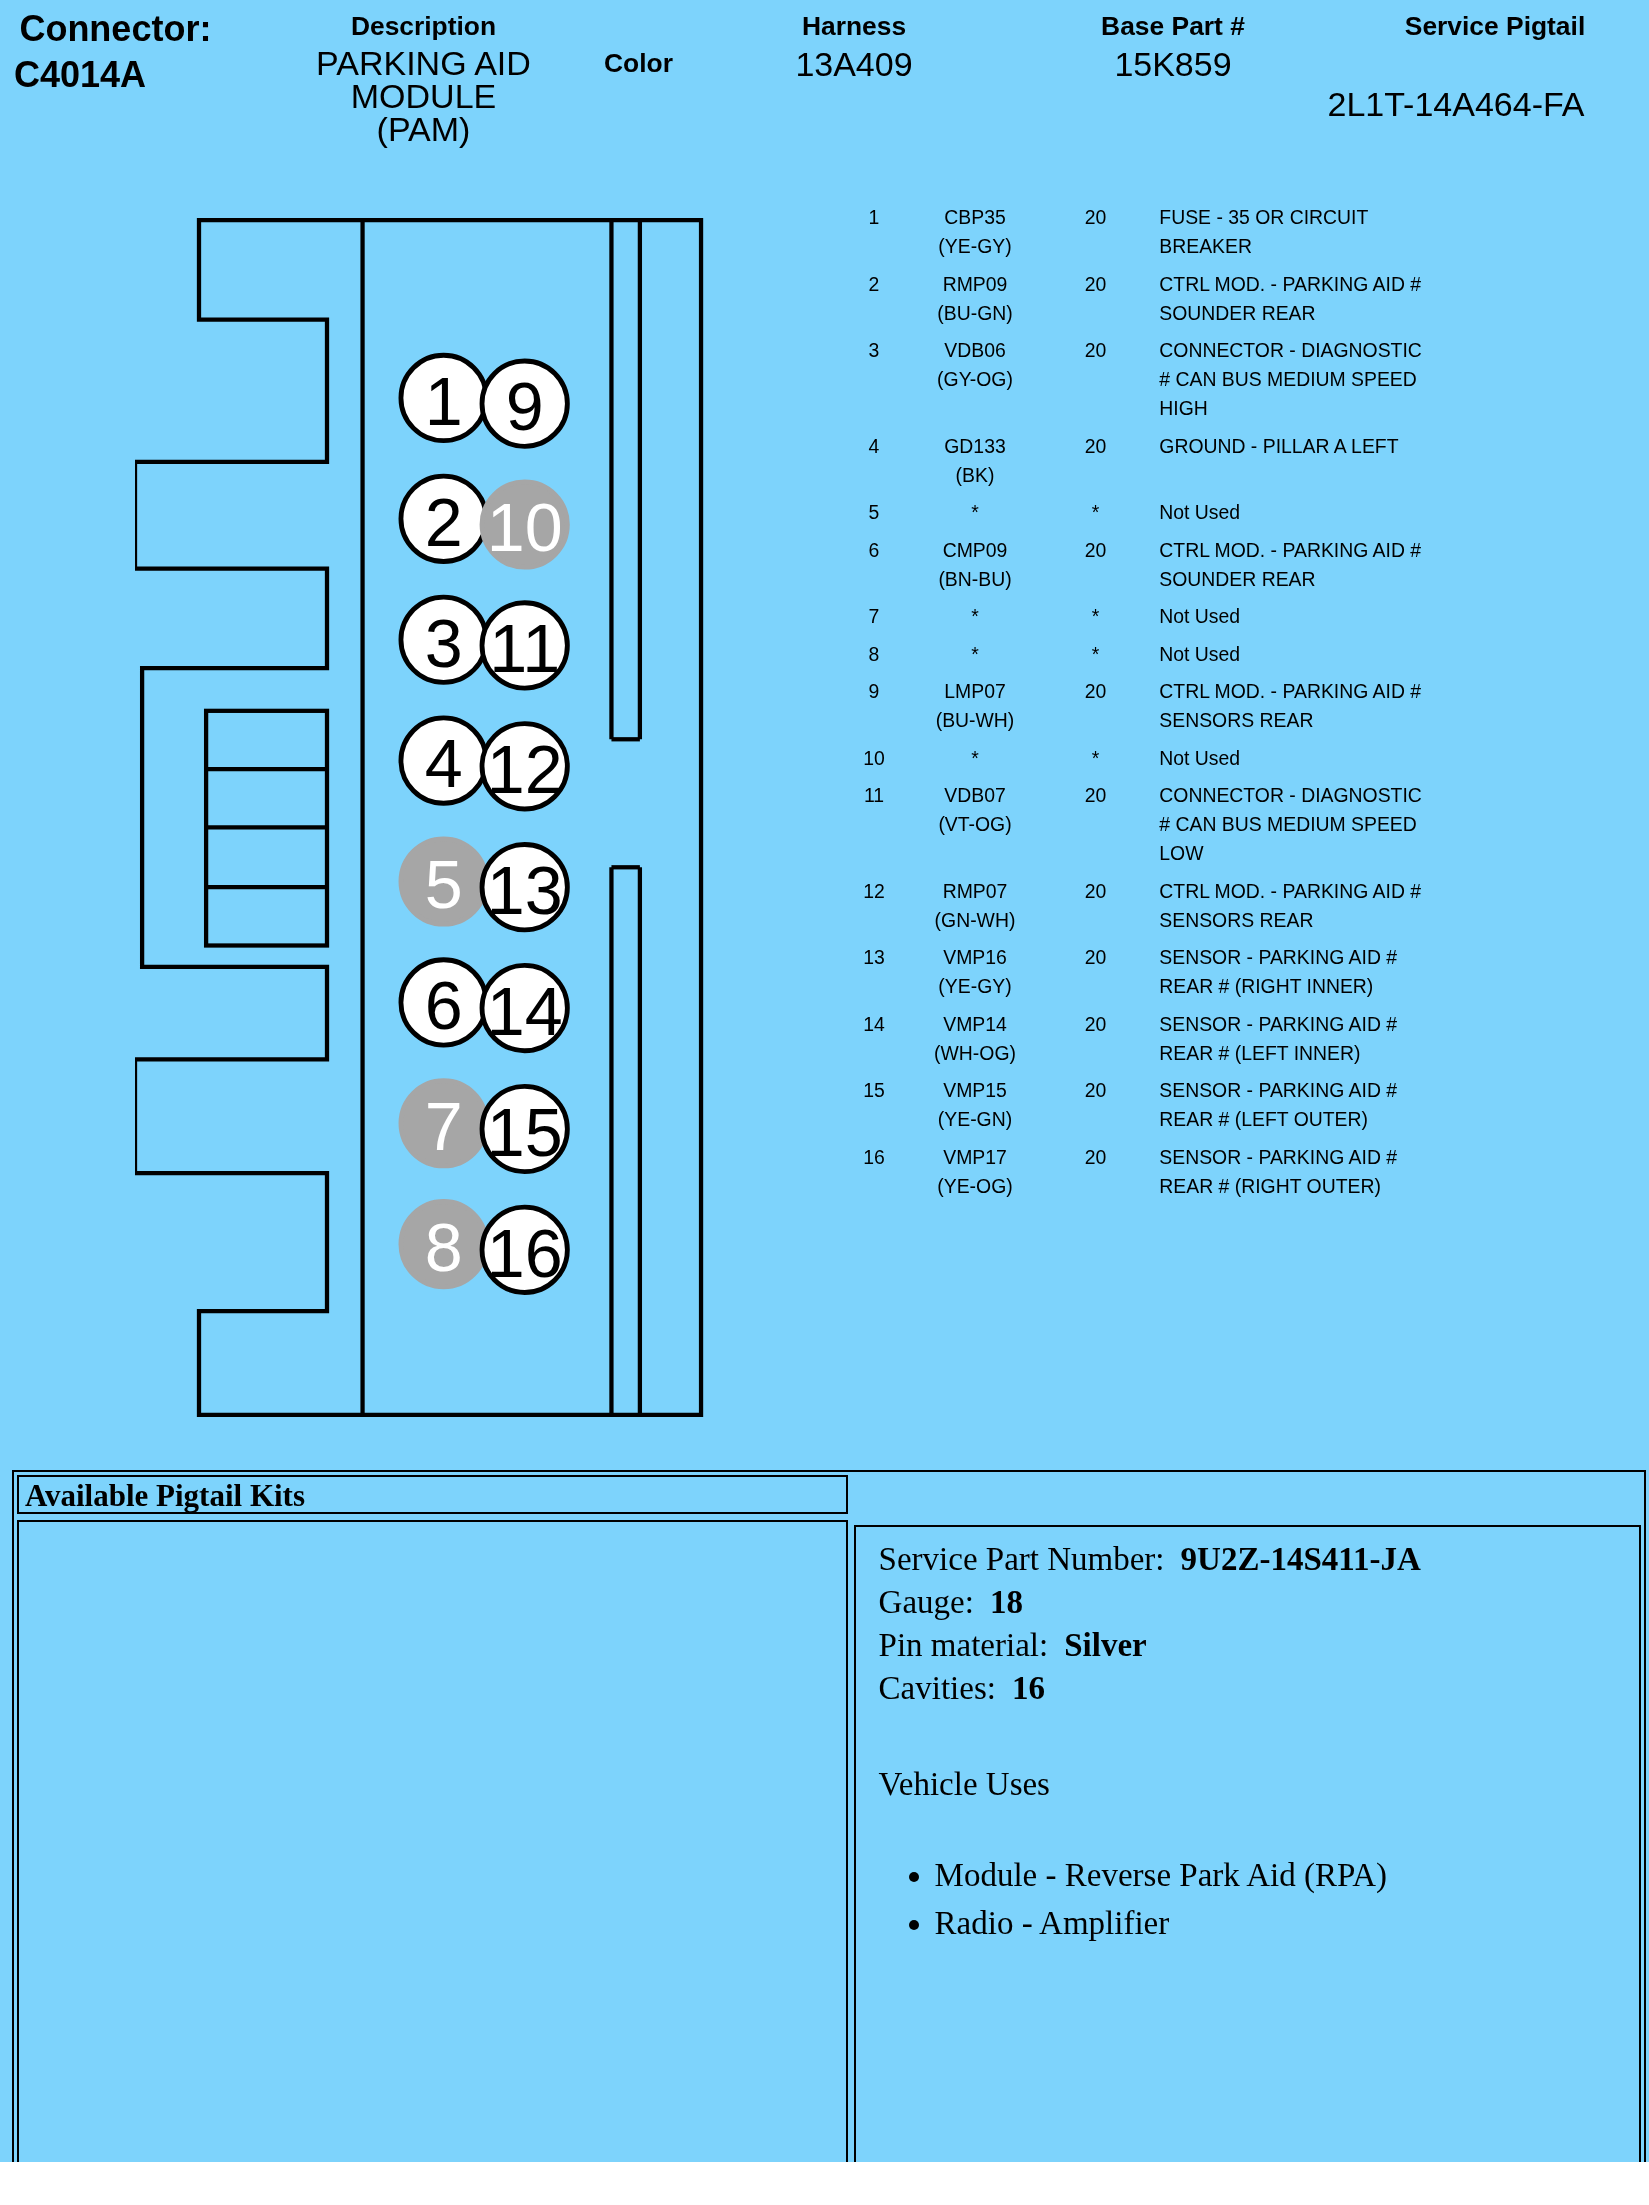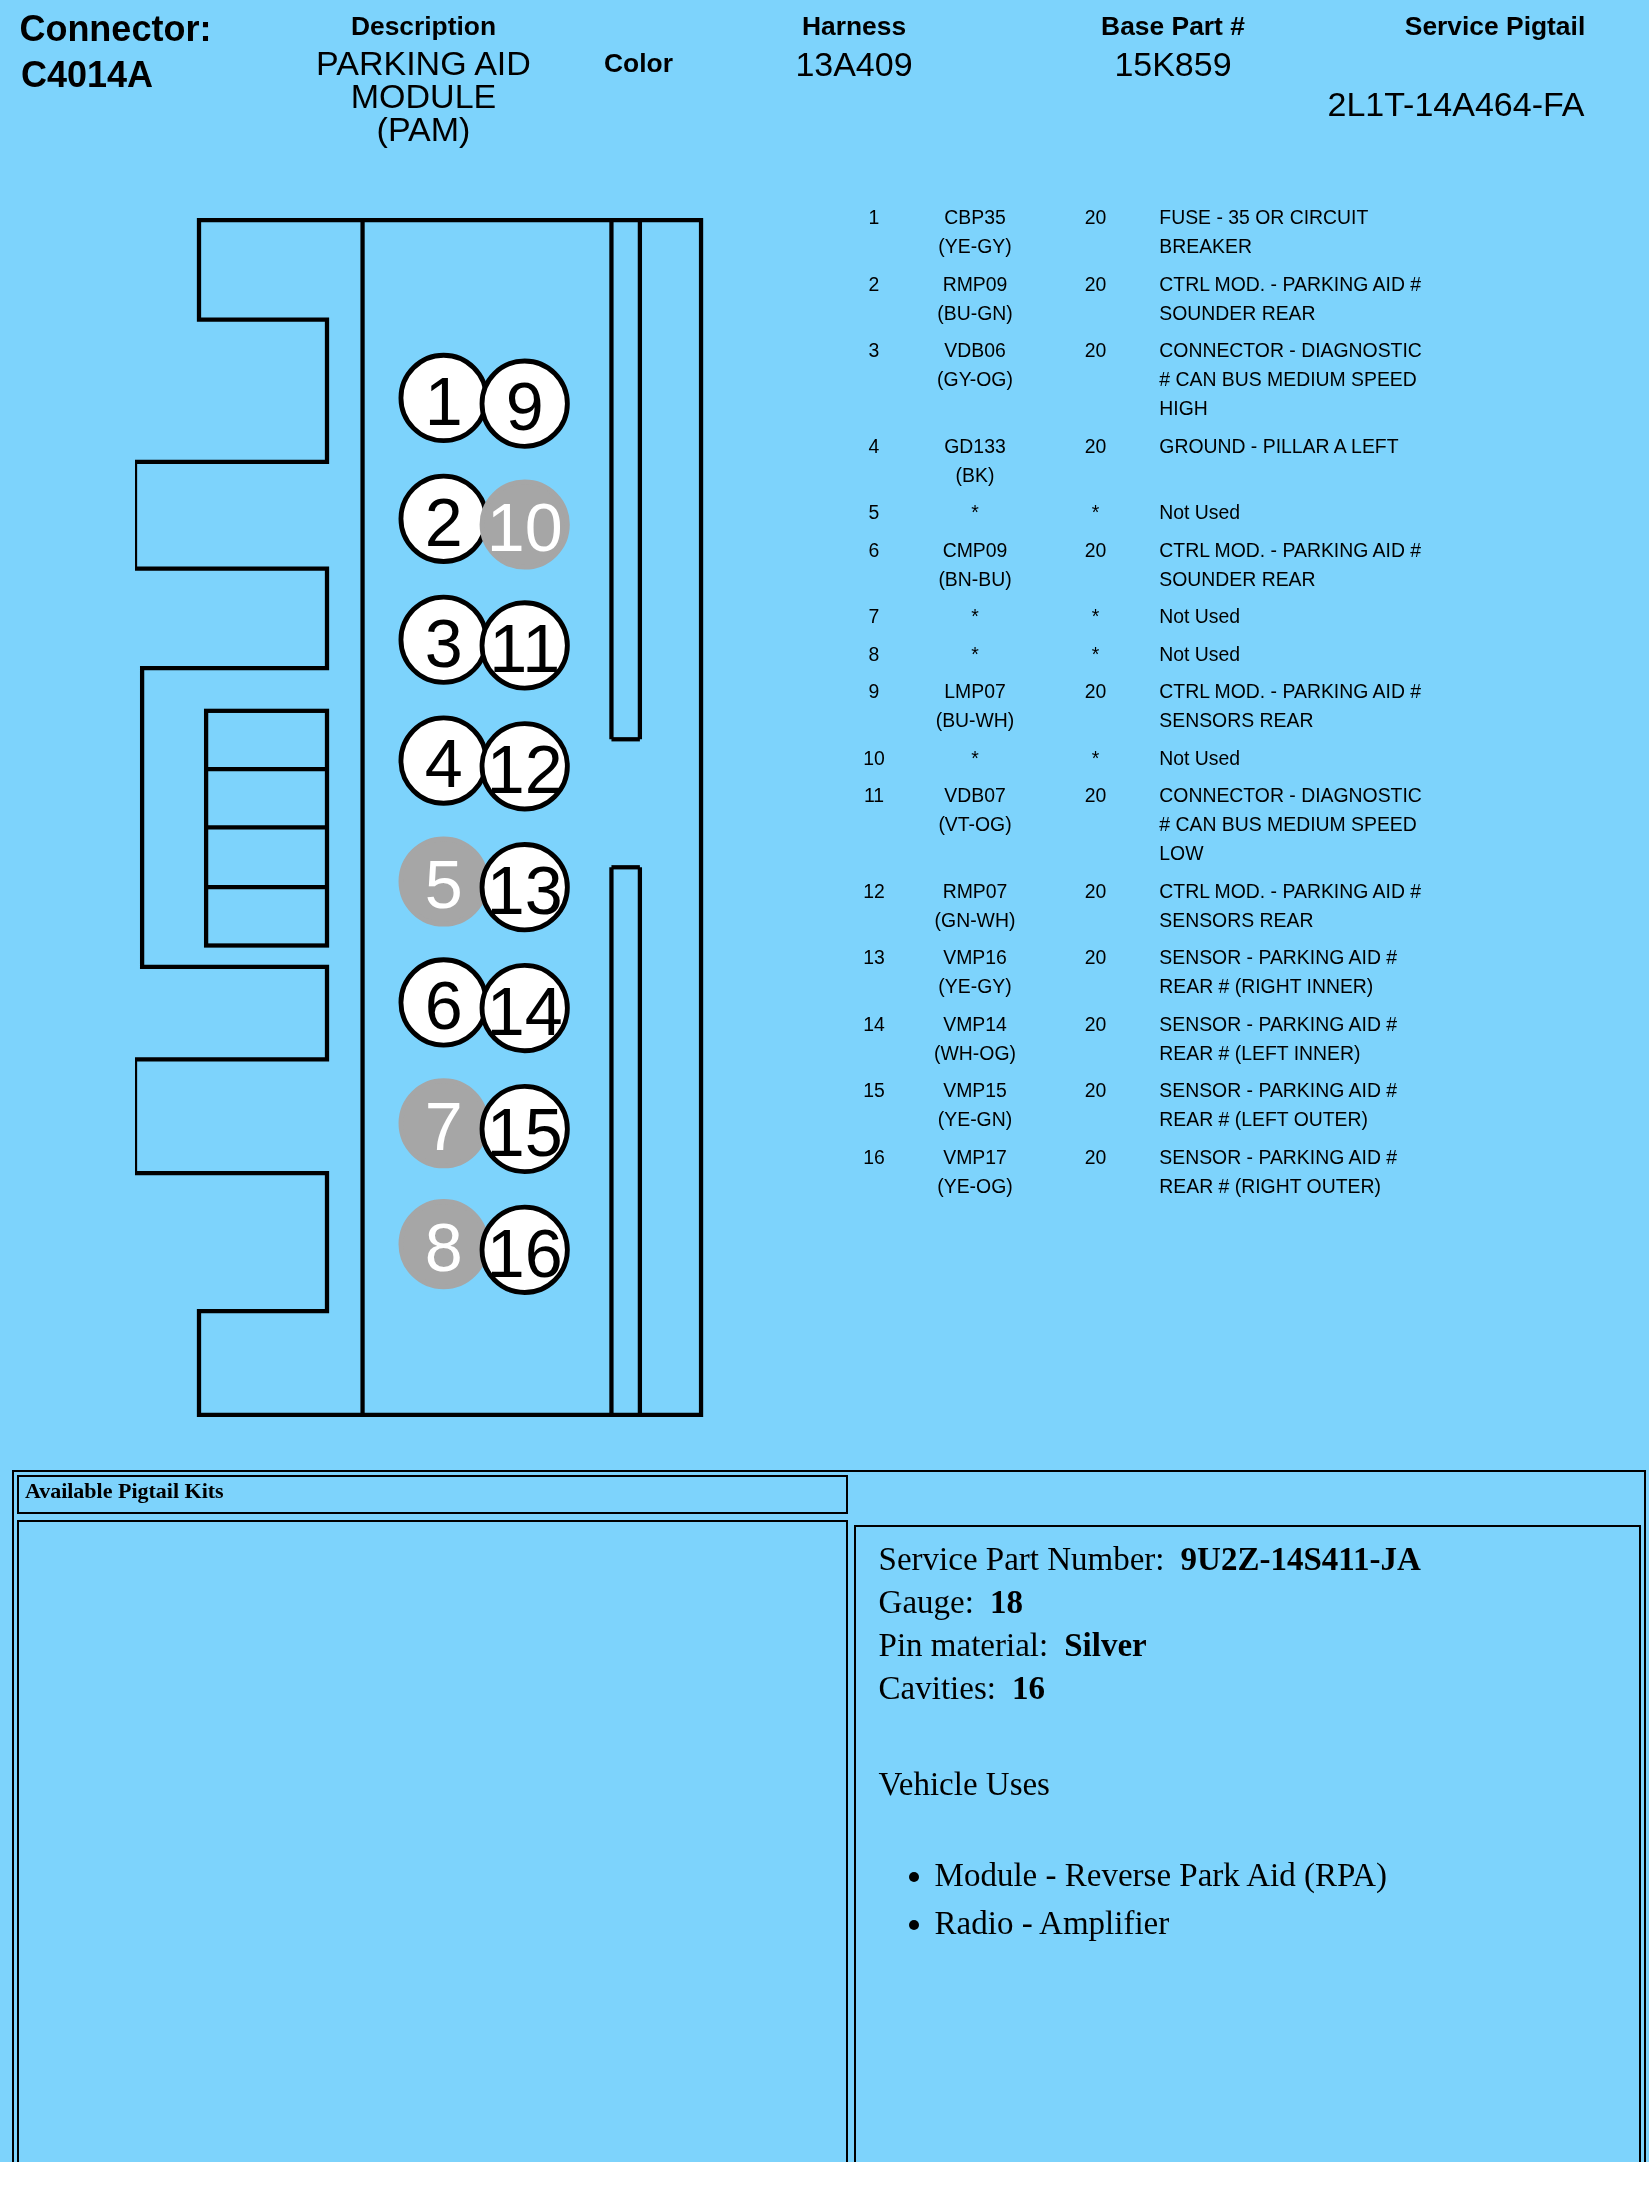--- a/index.html
+++ b/index.html
@@ -3,21 +3,21 @@
 <meta charset="utf-8">
 <style>
   * { margin:0; padding:0; box-sizing:border-box; }
   html, body { background:#fff; }
   body { font-family:"Liberation Sans", sans-serif; color:#000; }
   .page { position:relative; width:1649px; height:2162px; background:#7dd3fc; overflow:hidden; }
   .abs { position:absolute; }
 
   
   .conn-label { left:19.4px; top:7.8px; font-size:36px; font-weight:bold; }
-  .conn-id    { left:21px; top:54px; font-size:36px; font-weight:bold; }
+  .conn-id    { left:14px; top:54px; font-size:36px; font-weight:bold; }
   .hcol-label { font-size:26.4px; font-weight:bold; text-align:center; }
   .hcol-value { font-size:34px; text-align:center; white-space:pre-line; line-height:33px; }
 
   
   .diagram-svg { left:135px; top:213px; }
   .ol { fill:none; stroke:#000; stroke-width:3; }
   .pin-circle { fill:#fff; stroke:#000; stroke-width:3.4; }
   .pin-circle.gray { fill:#a6a6a6; stroke:#a6a6a6; }
   .pin-num { font-family:"Liberation Sans", sans-serif; font-size:48px; fill:#000;
              text-anchor:middle; dominant-baseline:central; }
@@ -30,21 +30,21 @@
   .pt-head .pt-c { text-align:center; }
   .prow { margin-bottom:8.5px; }
   .pt-c { text-align:center; }
   .pt-circuit, .pt-func { white-space:pre-line; }
   .pt-func { text-align:left; padding-left:9.3px; }
 
   
   .pigtail-outer { left:11.6px; top:1470px; width:1634px; height:735px; border:2.3px solid #000; }
   .pigtail-title-box { position:absolute; left:3.1px; top:3.1px; width:831px; height:39px;
        border:2.3px solid #000; font-family:"Liberation Serif", serif; font-weight:bold;
-       font-size:22px; padding:0.8px 6.2px; }
+       font-size:31px; padding:0.8px 6.2px; }
   .pigtail-left { position:absolute; left:3.1px; top:48px; width:831px; bottom:0px;
        border:2.3px solid #000; border-bottom-width:3.1px; }
   .kit-line { position:absolute; left:6.2px; bottom:6.2px; font-family:"Liberation Serif", serif;
        font-size:33px; white-space:nowrap;text-align:center; }
   .kit-line b { margin-left:7.8px; }
   .pigtail-right { position:absolute; left:840px; top:53px; right:3.1px; bottom:0px;
        border:2.3px solid #000; padding:11px 23px; font-family:"Liberation Serif", serif;
        font-size:33px; }
   .detail-line { line-height:43px; }
   .detail-line b { margin-left:7.8px; }

